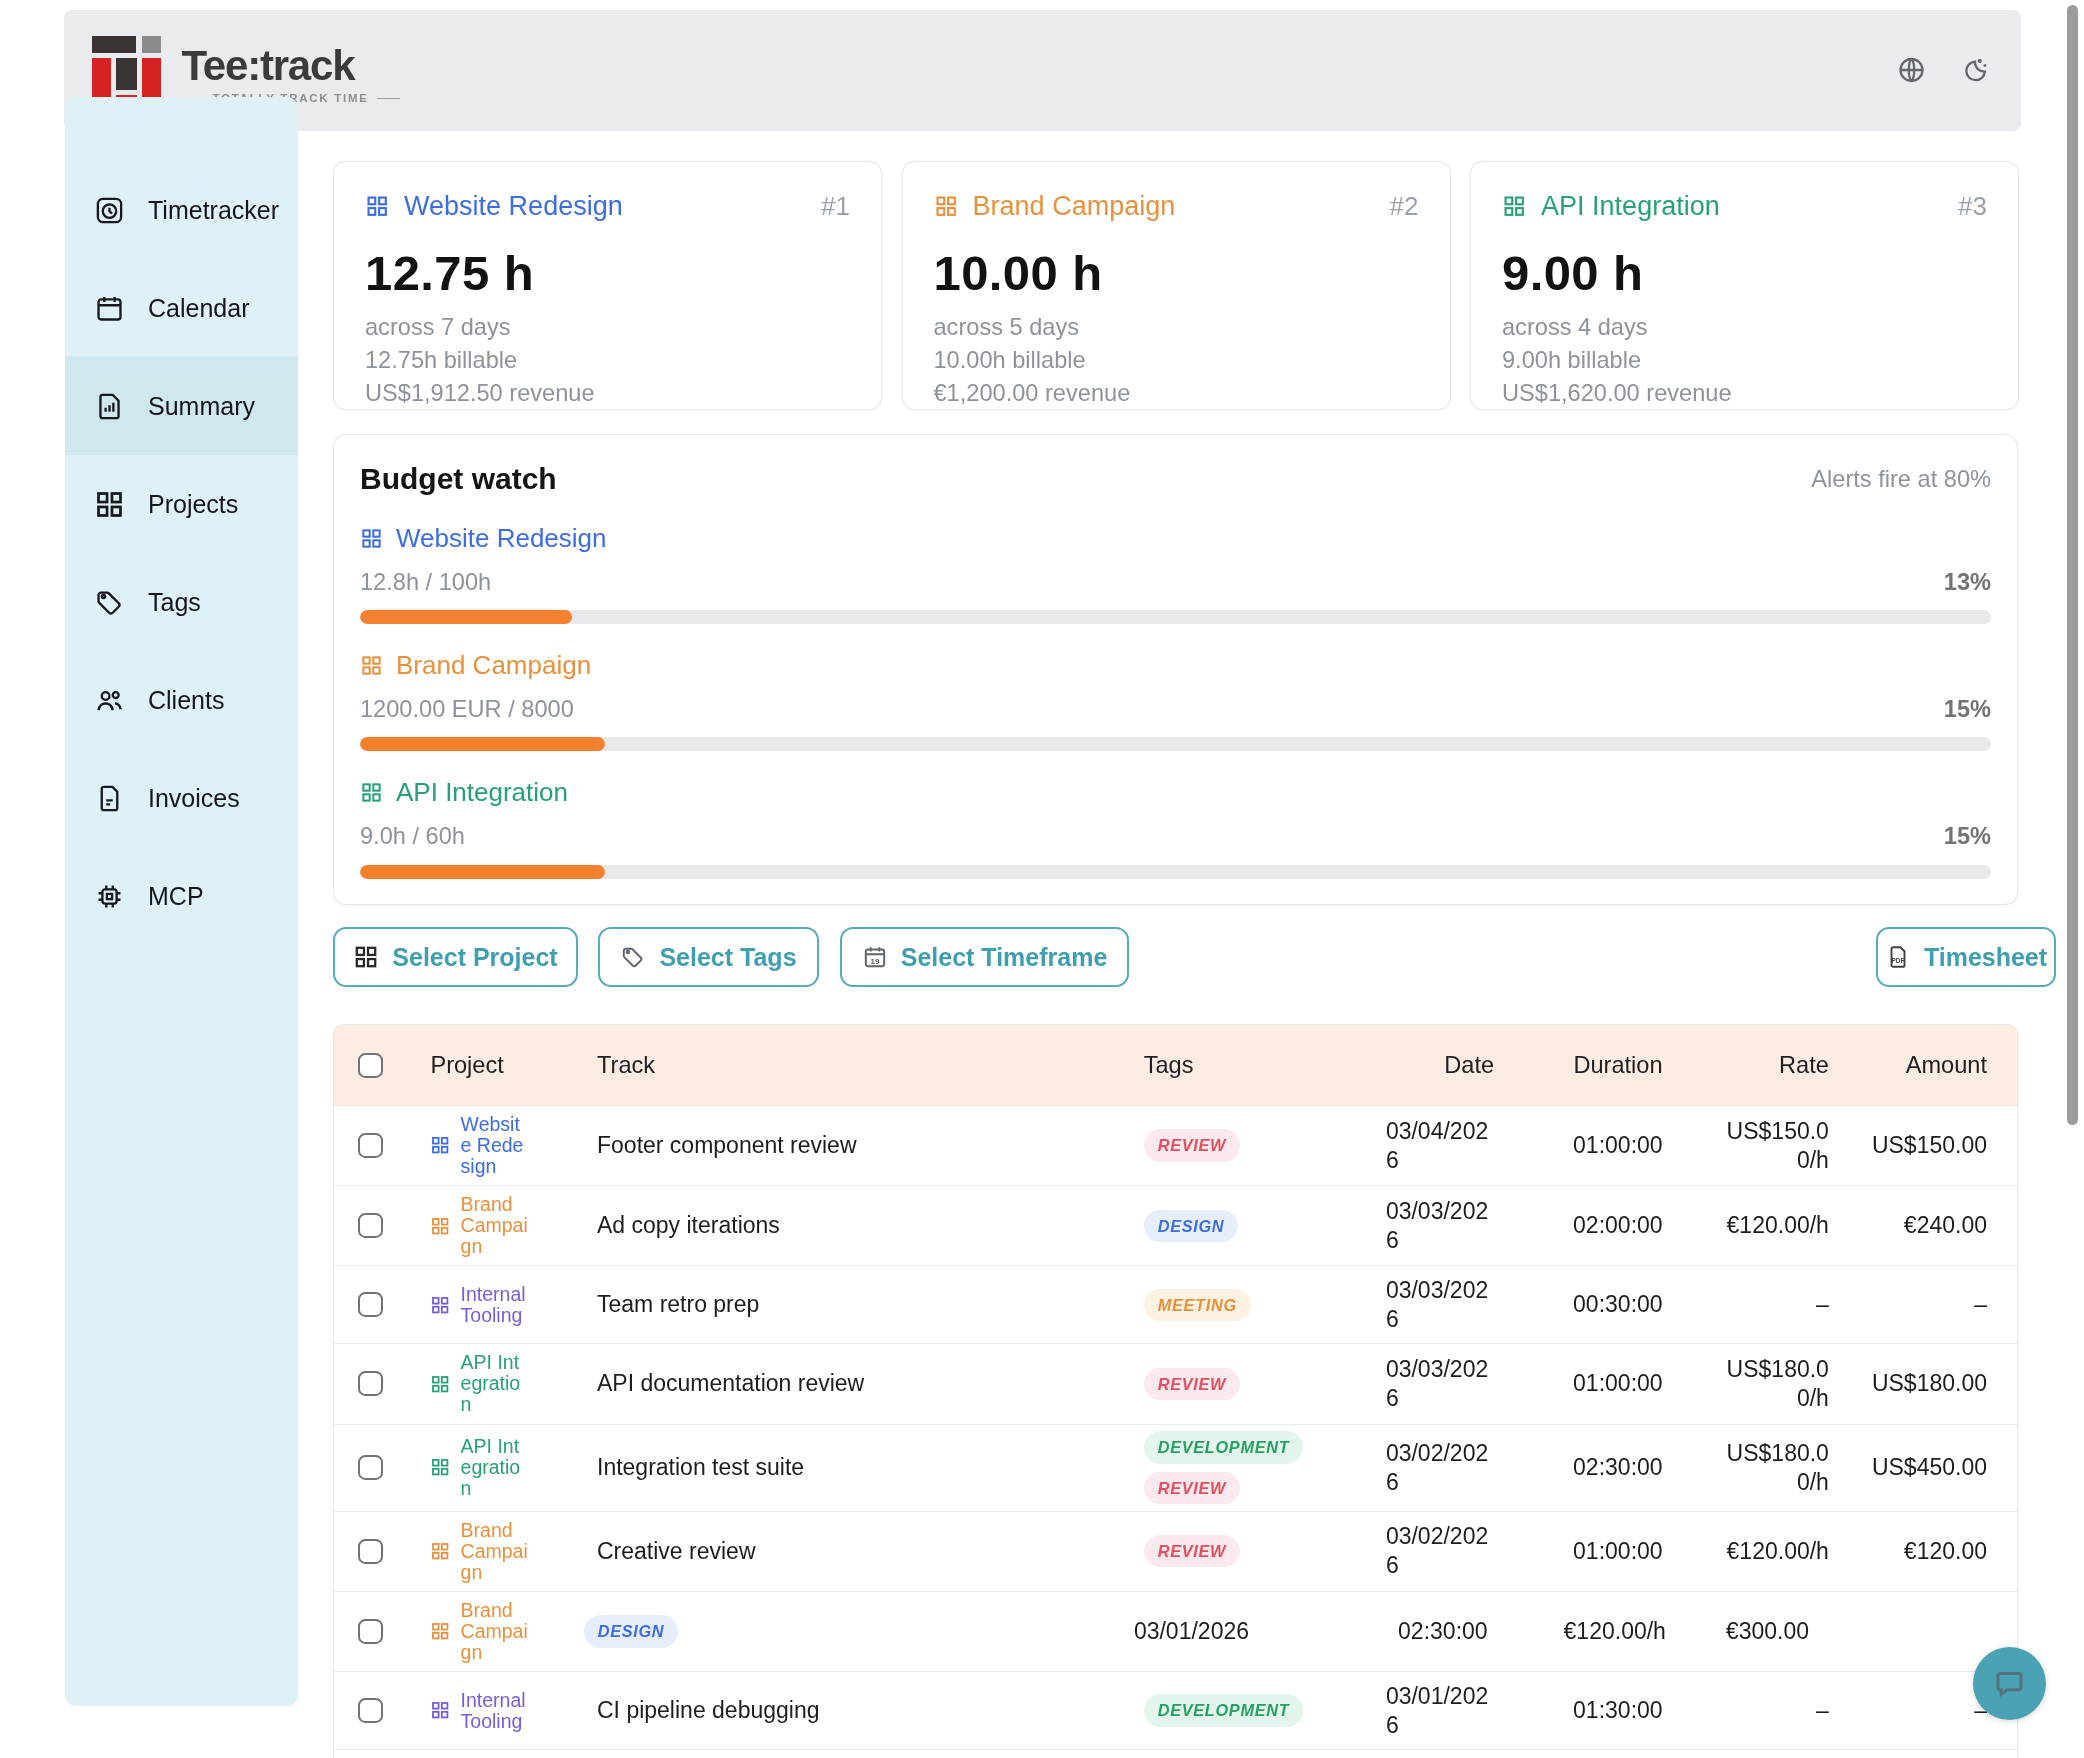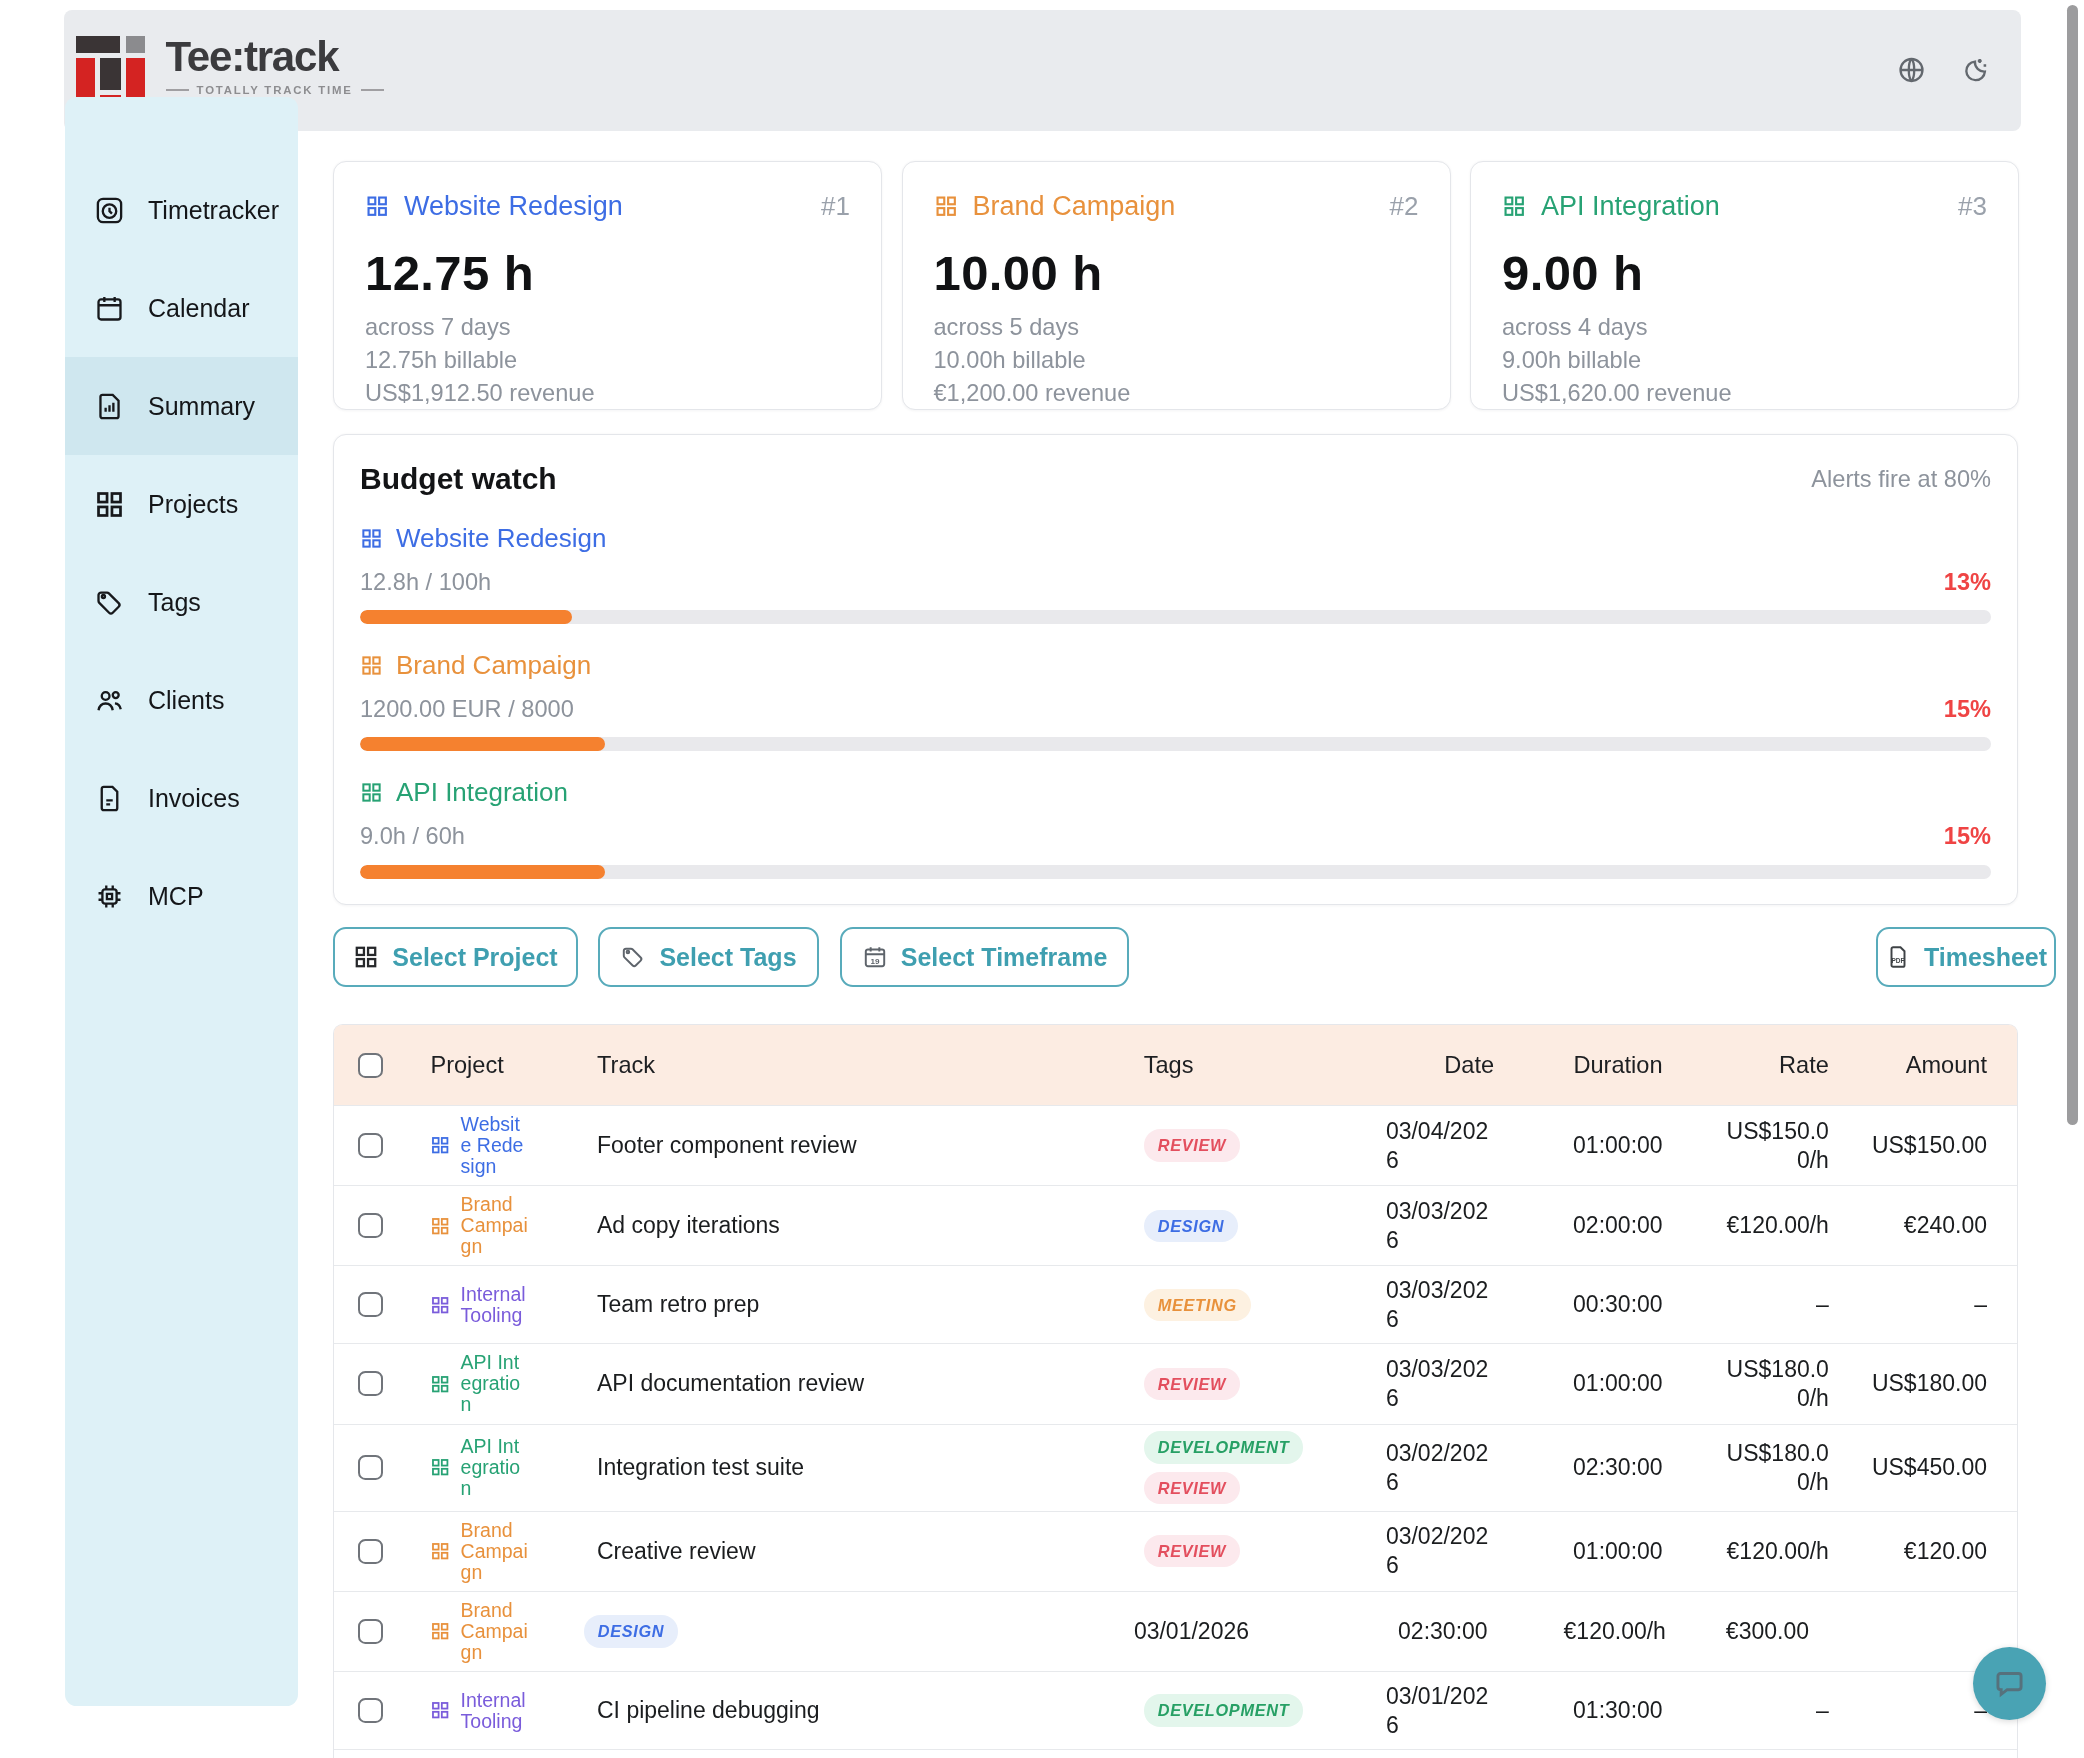--- a/index.html
+++ b/index.html
@@ -4,21 +4,21 @@
 <style>
   html,body{margin:0;padding:0;width:2084px;height:1759px;overflow:hidden;background:#fff;
     font-family:"Liberation Sans","DejaVu Sans",sans-serif;color:var(--text,#1b1d20);position:relative;}
   *{box-sizing:border-box;}
   .icon{display:inline-flex;align-items:center;}
   .icon svg{width:100%;height:100%;display:block;}
 
   
   .topbar{position:absolute;left:64px;top:9.8px;width:1957px;height:121px;background:var(--header-bg,#e9ebee);
     border-radius:8.1px;}
-  .logo{position:absolute;left:12px;top:50%;transform:translateY(-50%);display:flex;gap:19.5px;align-items:flex-start;cursor:pointer;}
+  .logo{position:absolute;left:28px;top:50%;transform:translateY(-50%);display:flex;gap:19.5px;align-items:flex-end;cursor:pointer;}
   .logo-mark{position:relative;width:70px;height:68px;}
   .lb{position:absolute;}
   .lb1{left:0;top:0;width:44px;height:17px;background:#3a3435;}
   .lb2{left:50px;top:0;width:19px;height:17px;background:#8b8b8e;}
   .lb3{left:0;top:22px;width:19px;height:42px;background:#d42322;}
   .lb4{left:23.6px;top:22px;width:21px;height:32px;background:#3a3435;}
   .lb5{left:50px;top:22px;width:19px;height:42px;background:#d42322;}
   .lb6{left:23.6px;top:59px;width:21px;height:8.1px;background:#d42322;}
   .logo-title{font-size:42px;font-weight:700;color:#3b3b3e;letter-spacing:-1.2px;line-height:1;}
   .logo-tagline{display:flex;align-items:center;gap:8.1px;color:#8d8d90;font-size:11.4px;letter-spacing:1.8px;margin-top:5.7px;font-weight:600;}
@@ -51,21 +51,21 @@
   .budget-card{position:absolute;left:333px;top:434px;width:1685px;height:471px;background:#fff;
     border:1.6px solid #e4e6ea;border-radius:13px;padding:26px 26px;box-shadow:0 0.8px 2.4px rgba(30,40,60,.05);}
   .budget-head{display:flex;justify-content:space-between;align-items:center;height:36px;}
   .budget-title{font-size:30px;font-weight:700;color:#131416;}
   .budget-note{font-size:23.6px;color:var(--muted,#8d939c);}
   .budget-entry{margin-top:23px;}
   .budget-link{display:flex;align-items:center;gap:13px;font-size:26px;height:36px;cursor:pointer;}
   .budget-link .icon{width:23px;height:23px;flex:none;}
   .budget-usage-row{display:flex;justify-content:space-between;align-items:center;margin-top:9.8px;font-size:23.6px;height:33px;}
   .busage{color:var(--muted,#8d939c);}
-  .bpct{color:#ef4444;font-weight:700;}
+  .bpct{color:#737373;font-weight:700;}
   .bbar{margin-top:11.4px;height:14px;background:#e9e9ec;border-radius:7.3px;overflow:hidden;}
   .bfill{height:100%;background:var(--bar,#f5812f);border-radius:7.3px;}
 
   
   .tb{position:absolute;top:927px;height:60px;border:2.4px solid #58abbb;border-radius:13px;background:#fff;
     color:var(--accent,#3f9fb0);font-size:25px;font-weight:600;display:flex;align-items:center;justify-content:center;
     gap:13px;font-family:inherit;cursor:pointer;}
   .tb .icon{width:26px;height:26px;}
   #tb-project{left:333px;width:245px;}  #tb-project .icon{color:#26282b;}
   #tb-tags{left:598px;width:221px;}     #tb-tags .icon{color:#5e646b;}

